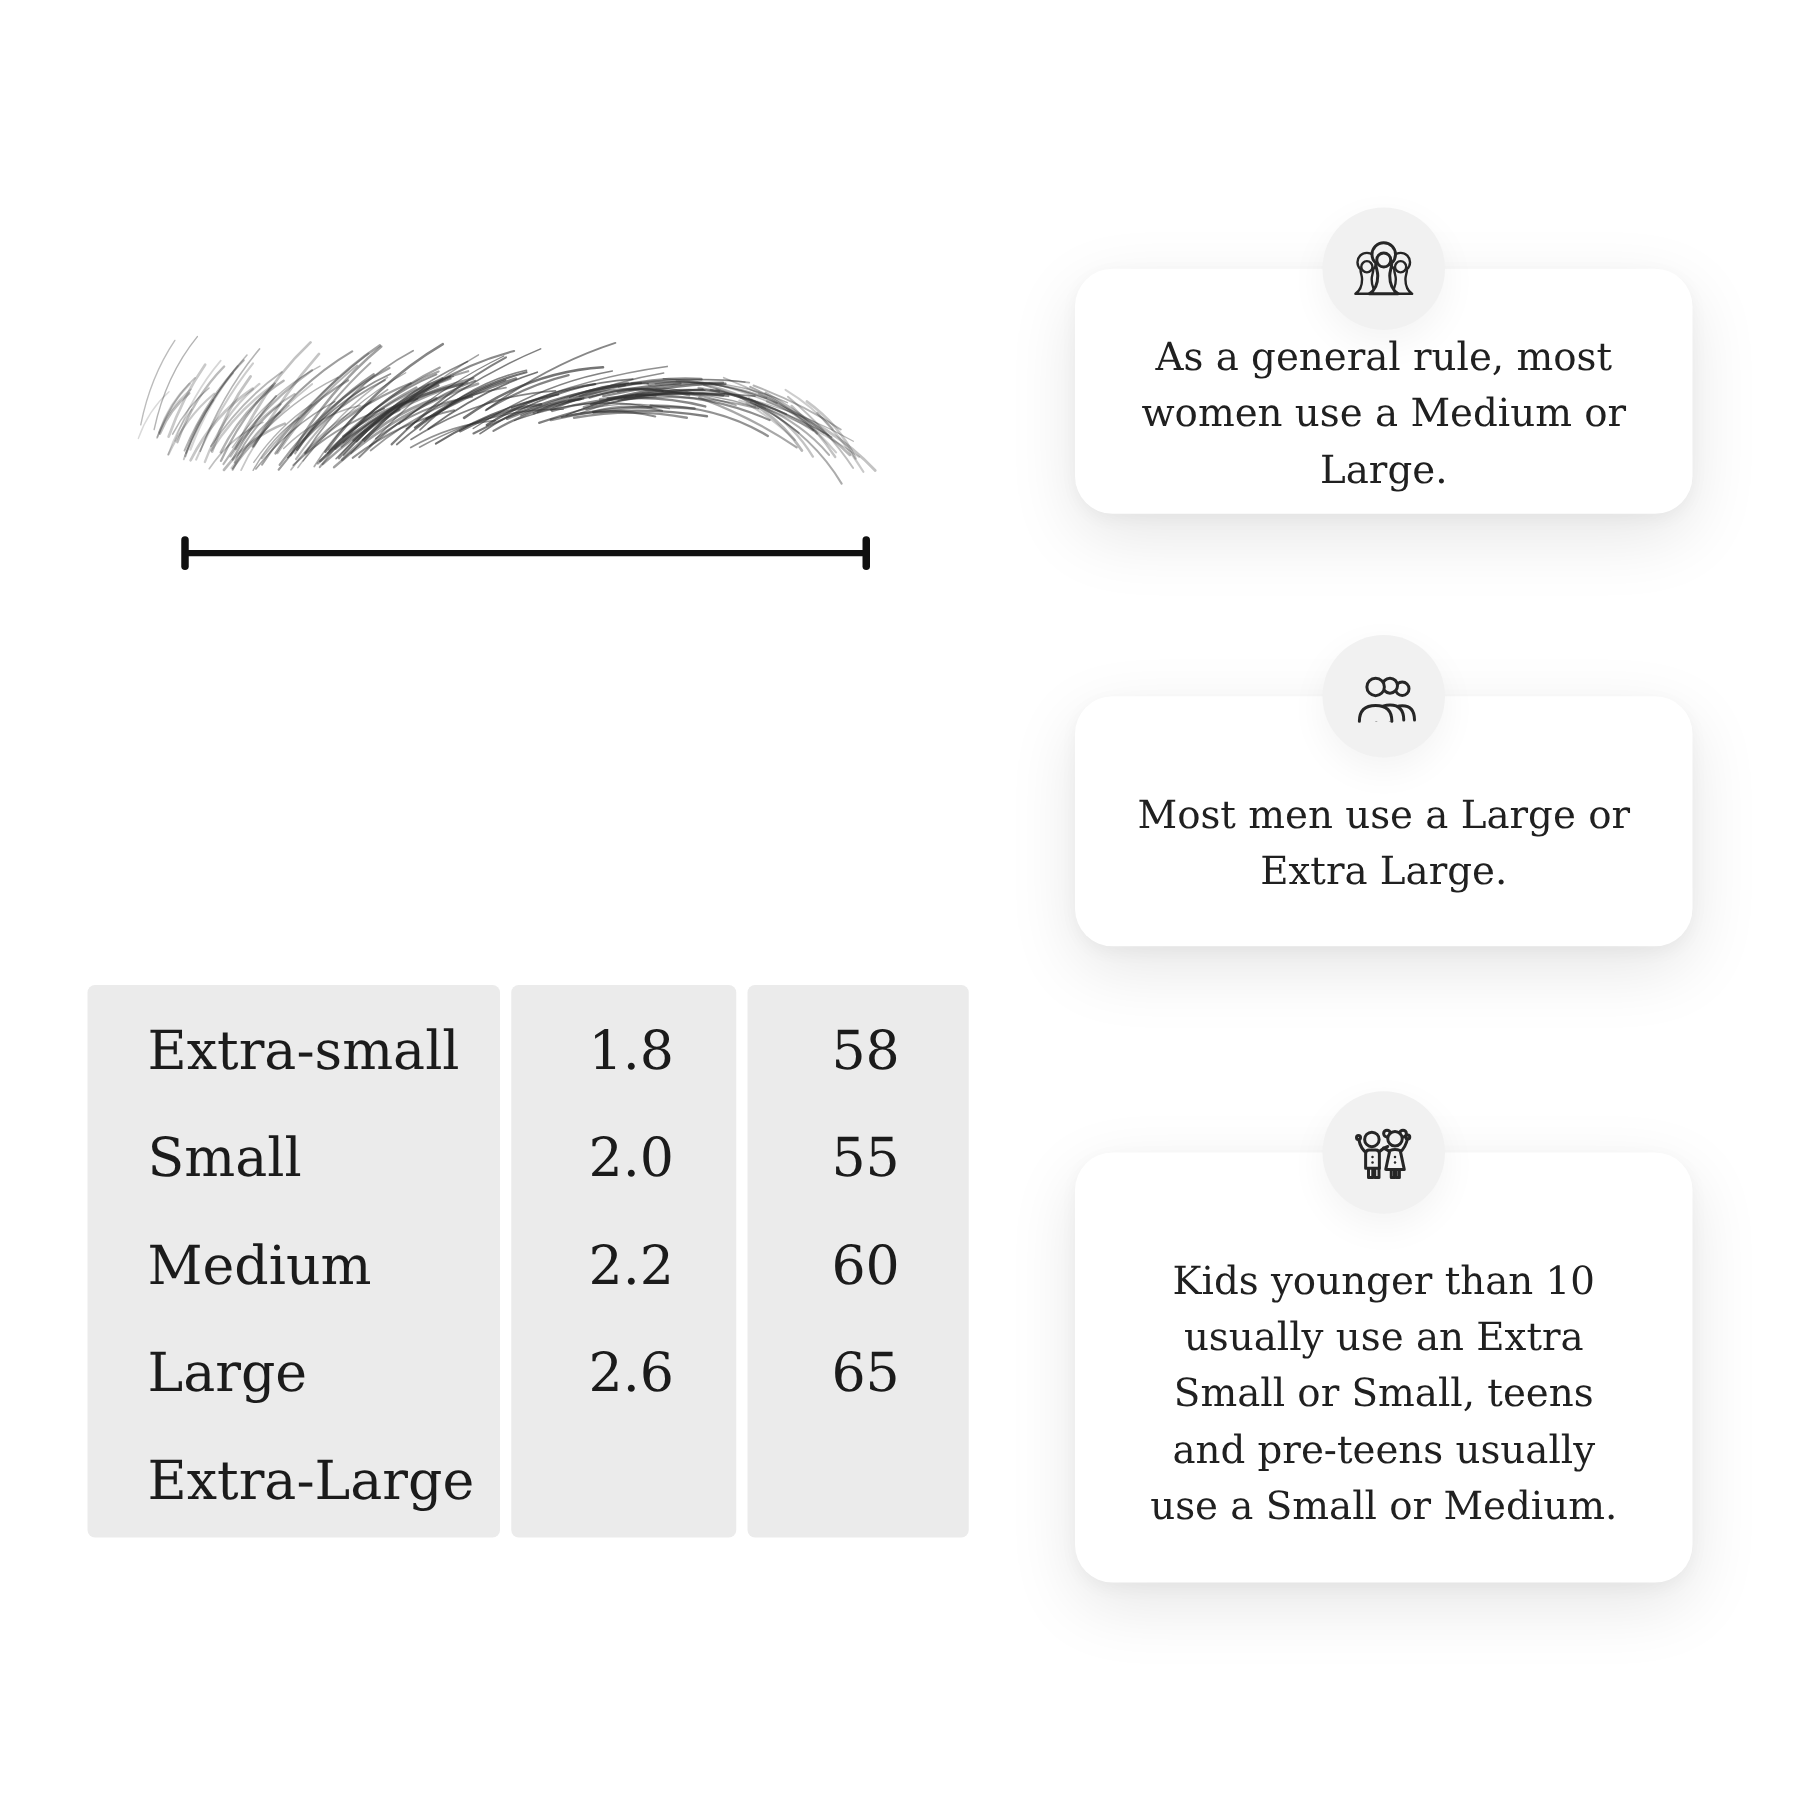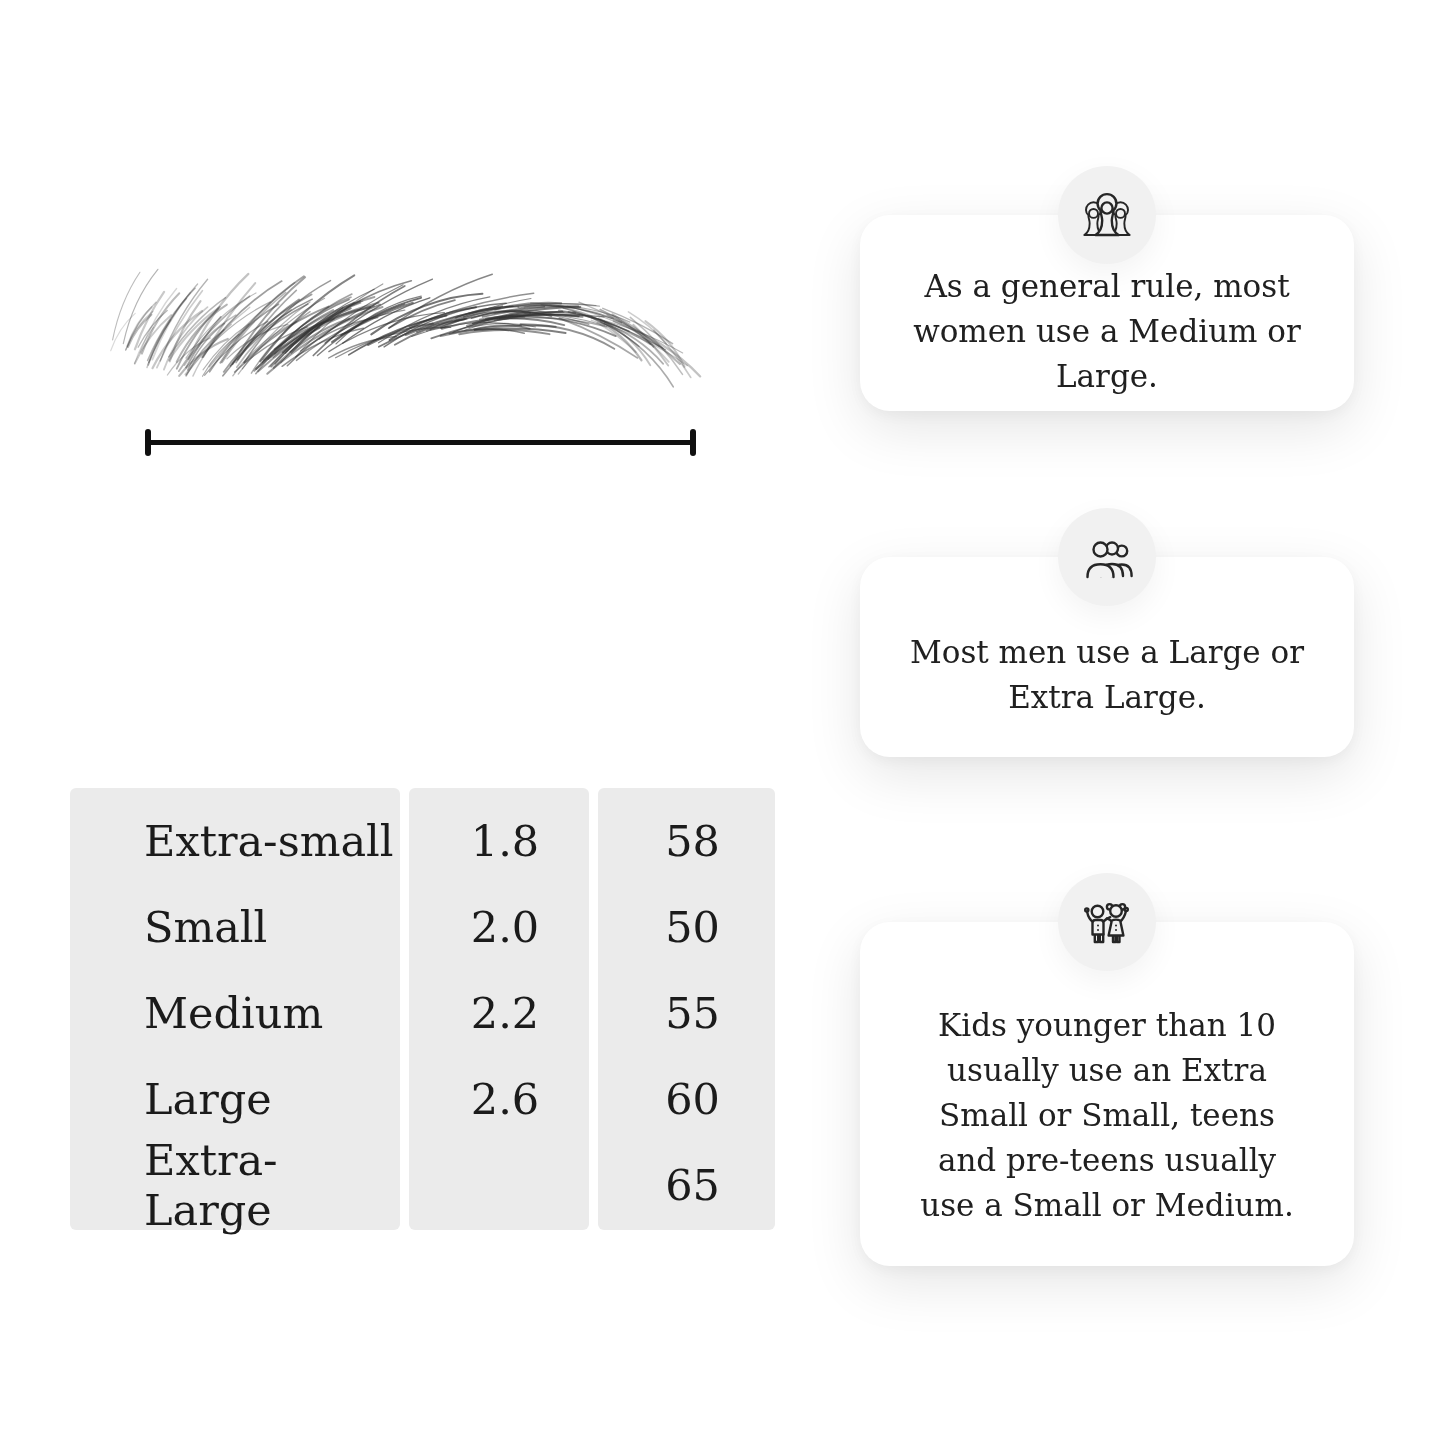--- a/index.html
+++ b/index.html
@@ -23,21 +23,21 @@
 
   
   .thead, .tbody { position:absolute; left:70px; display:grid;
     grid-template-columns:330px 180px 177px; column-gap:9px; }
   .thead { top:695px; }
   .hcell { height:84px; background:#070707; border-radius:10px; color:#ffffff;
     font-size:39px; display:flex; align-items:center; justify-content:center; }
   .tbody { top:788px; }
   .tcol { background:#ebebeb; border-radius:6px; height:442px; box-sizing:border-box; padding-top:10px; }
   .tcell { height:86px; display:flex; align-items:center; font-size:43px; color:#1b1b1b;padding-left:12px; }
-  .tcol-labels .tcell { padding-left:74px; }
+  .tcol-labels .tcell { padding-left:48px; }
   .tcol-nums .tcell { justify-content:center; }
 
   
   .card { position:absolute; left:860px; width:494px; background:#ffffff; border-radius:30px;
     box-shadow:0 18px 55px rgba(0,0,0,0.10), 0 4px 14px rgba(0,0,0,0.04);
     display:flex; align-items:center; justify-content:center; }
   .card-women { top:215px; height:196px; }
   .card-men   { top:557px; height:200px; }
   .card-kids  { top:922px; height:344px; }
   .icon-circle { position:absolute; top:-49px; left:50%; transform:translateX(-50%);
@@ -252,21 +252,20 @@
       <div class="tcell">Extra-Large</div>
     </div>
     <div class="tcol tcol-nums">
       <div class="tcell">1.8</div>
       <div class="tcell">2.0</div>
       <div class="tcell">2.2</div>
       <div class="tcell">2.6</div>
     </div>
     <div class="tcol tcol-nums">
       <div class="tcell">58</div>
-      <div class="tcell">50</div>
       <div class="tcell">55</div>
       <div class="tcell">60</div>
       <div class="tcell">65</div>
     </div>
   </div>
 
   <div class="card card-women">
     <div class="icon-circle">
       <svg viewBox="0 0 64 52">
         <g transform="translate(18.5 46) scale(0.8) translate(-32 -46)">

